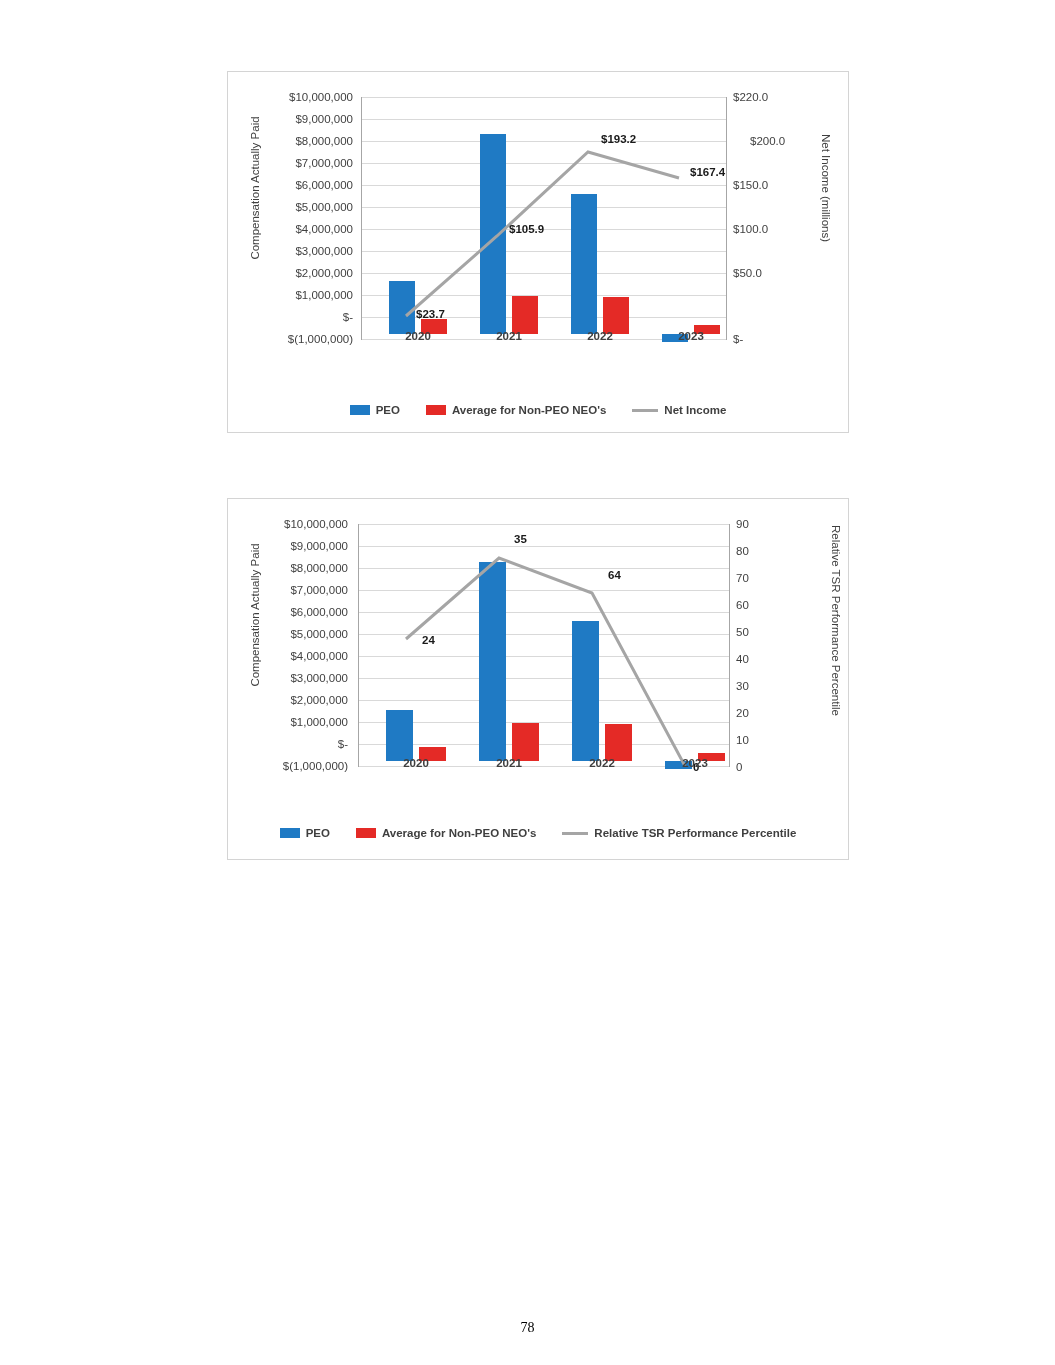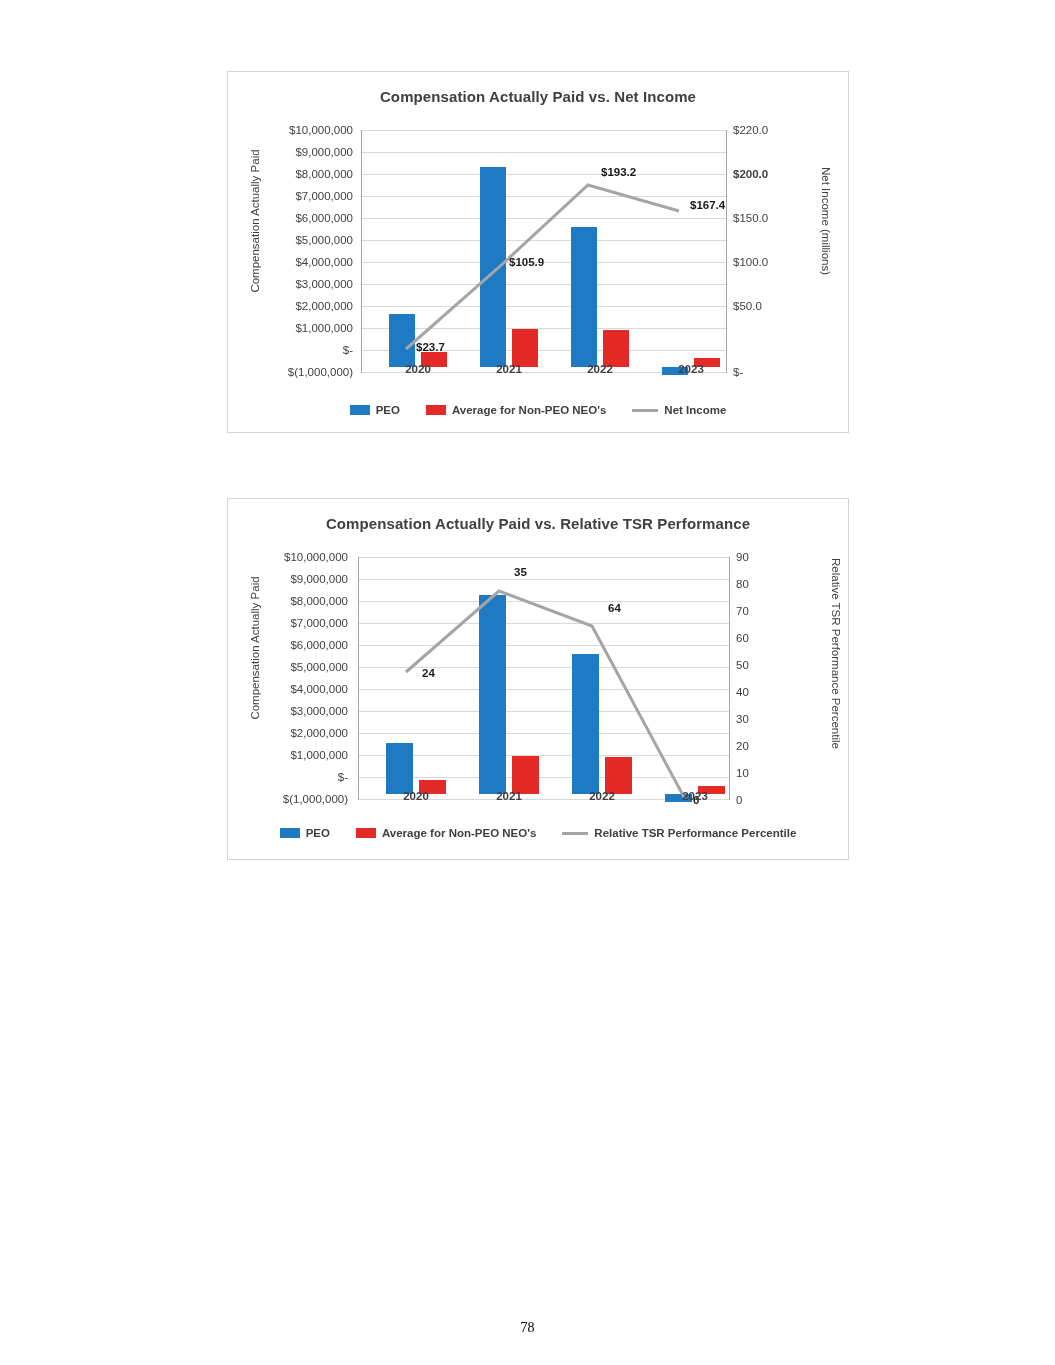--- a/index.html
+++ b/index.html
@@ -128,41 +128,40 @@
     font-family: "Liberation Serif", serif;
     font-size: 14px;
     color: #000;
   }
   svg { position: absolute; left: 0; top: 0; overflow: visible; }
 </style>
 </head>
 <body>
 
 <div class="chart-box" id="chart1">
-  <div class="chart-title">Compensation Actually Paid vs. Net Income</div>
 
   <div class="plot-wrap">
     <div class="y-title-left">Compensation Actually Paid</div>
     <div class="y-title-right">Net Income (millions)</div>
 
     <div class="axis-label" style="left:20px; top:19px; width:105px;">$10,000,000</div>
     <div class="axis-label" style="left:20px; top:41px; width:105px;">$9,000,000</div>
     <div class="axis-label" style="left:20px; top:63px; width:105px;">$8,000,000</div>
     <div class="axis-label" style="left:20px; top:85px; width:105px;">$7,000,000</div>
     <div class="axis-label" style="left:20px; top:107px; width:105px;">$6,000,000</div>
     <div class="axis-label" style="left:20px; top:129px; width:105px;">$5,000,000</div>
     <div class="axis-label" style="left:20px; top:151px; width:105px;">$4,000,000</div>
     <div class="axis-label" style="left:20px; top:173px; width:105px;">$3,000,000</div>
     <div class="axis-label" style="left:20px; top:195px; width:105px;">$2,000,000</div>
     <div class="axis-label" style="left:20px; top:217px; width:105px;">$1,000,000</div>
     <div class="axis-label" style="left:20px; top:239px; width:105px;">$-</div>
     <div class="axis-label" style="left:20px; top:261px; width:105px;">$(1,000,000)</div>
 
     <div class="axis-label right" style="left:505px; top:19px; width:70px;">$220.0</div>
-    <div class="axis-label right" style="left:505px; top:63px; width:70px;font-weight:bold;">$200.0</div>
+    <div class="axis-label right" style="left:522px; top:63px; width:70px;">$200.0</div>
     <div class="axis-label right" style="left:505px; top:107px; width:70px;">$150.0</div>
     <div class="axis-label right" style="left:505px; top:151px; width:70px;">$100.0</div>
     <div class="axis-label right" style="left:505px; top:195px; width:70px;">$50.0</div>
     <div class="axis-label right" style="left:505px; top:261px; width:70px;">$-</div>
 
     <div class="gridline" style="left:133px; top:25px; width:365px;"></div>
     <div class="gridline" style="left:133px; top:47px; width:365px;"></div>
     <div class="gridline" style="left:133px; top:69px; width:365px;"></div>
     <div class="gridline" style="left:133px; top:91px; width:365px;"></div>
     <div class="gridline" style="left:133px; top:113px; width:365px;"></div>
@@ -214,21 +213,20 @@
       <span>Average for Non-PEO NEO's</span>
     </div>
     <div class="legend-item">
       <span class="swatch line" style="background:#a5a5a5;"></span>
       <span>Net Income</span>
     </div>
   </div>
 </div>
 
 <div class="chart-box" id="chart2">
-  <div class="chart-title">Compensation Actually Paid vs. Relative TSR Performance</div>
 
   <div class="plot-wrap">
     <div class="y-title-left">Compensation Actually Paid</div>
     <div class="y-title-right" style="right:-78px;">Relative TSR Performance Percentile</div>
 
     <div class="axis-label" style="left:15px; top:19px; width:105px;">$10,000,000</div>
     <div class="axis-label" style="left:15px; top:41px; width:105px;">$9,000,000</div>
     <div class="axis-label" style="left:15px; top:63px; width:105px;">$8,000,000</div>
     <div class="axis-label" style="left:15px; top:85px; width:105px;">$7,000,000</div>
     <div class="axis-label" style="left:15px; top:107px; width:105px;">$6,000,000</div>

